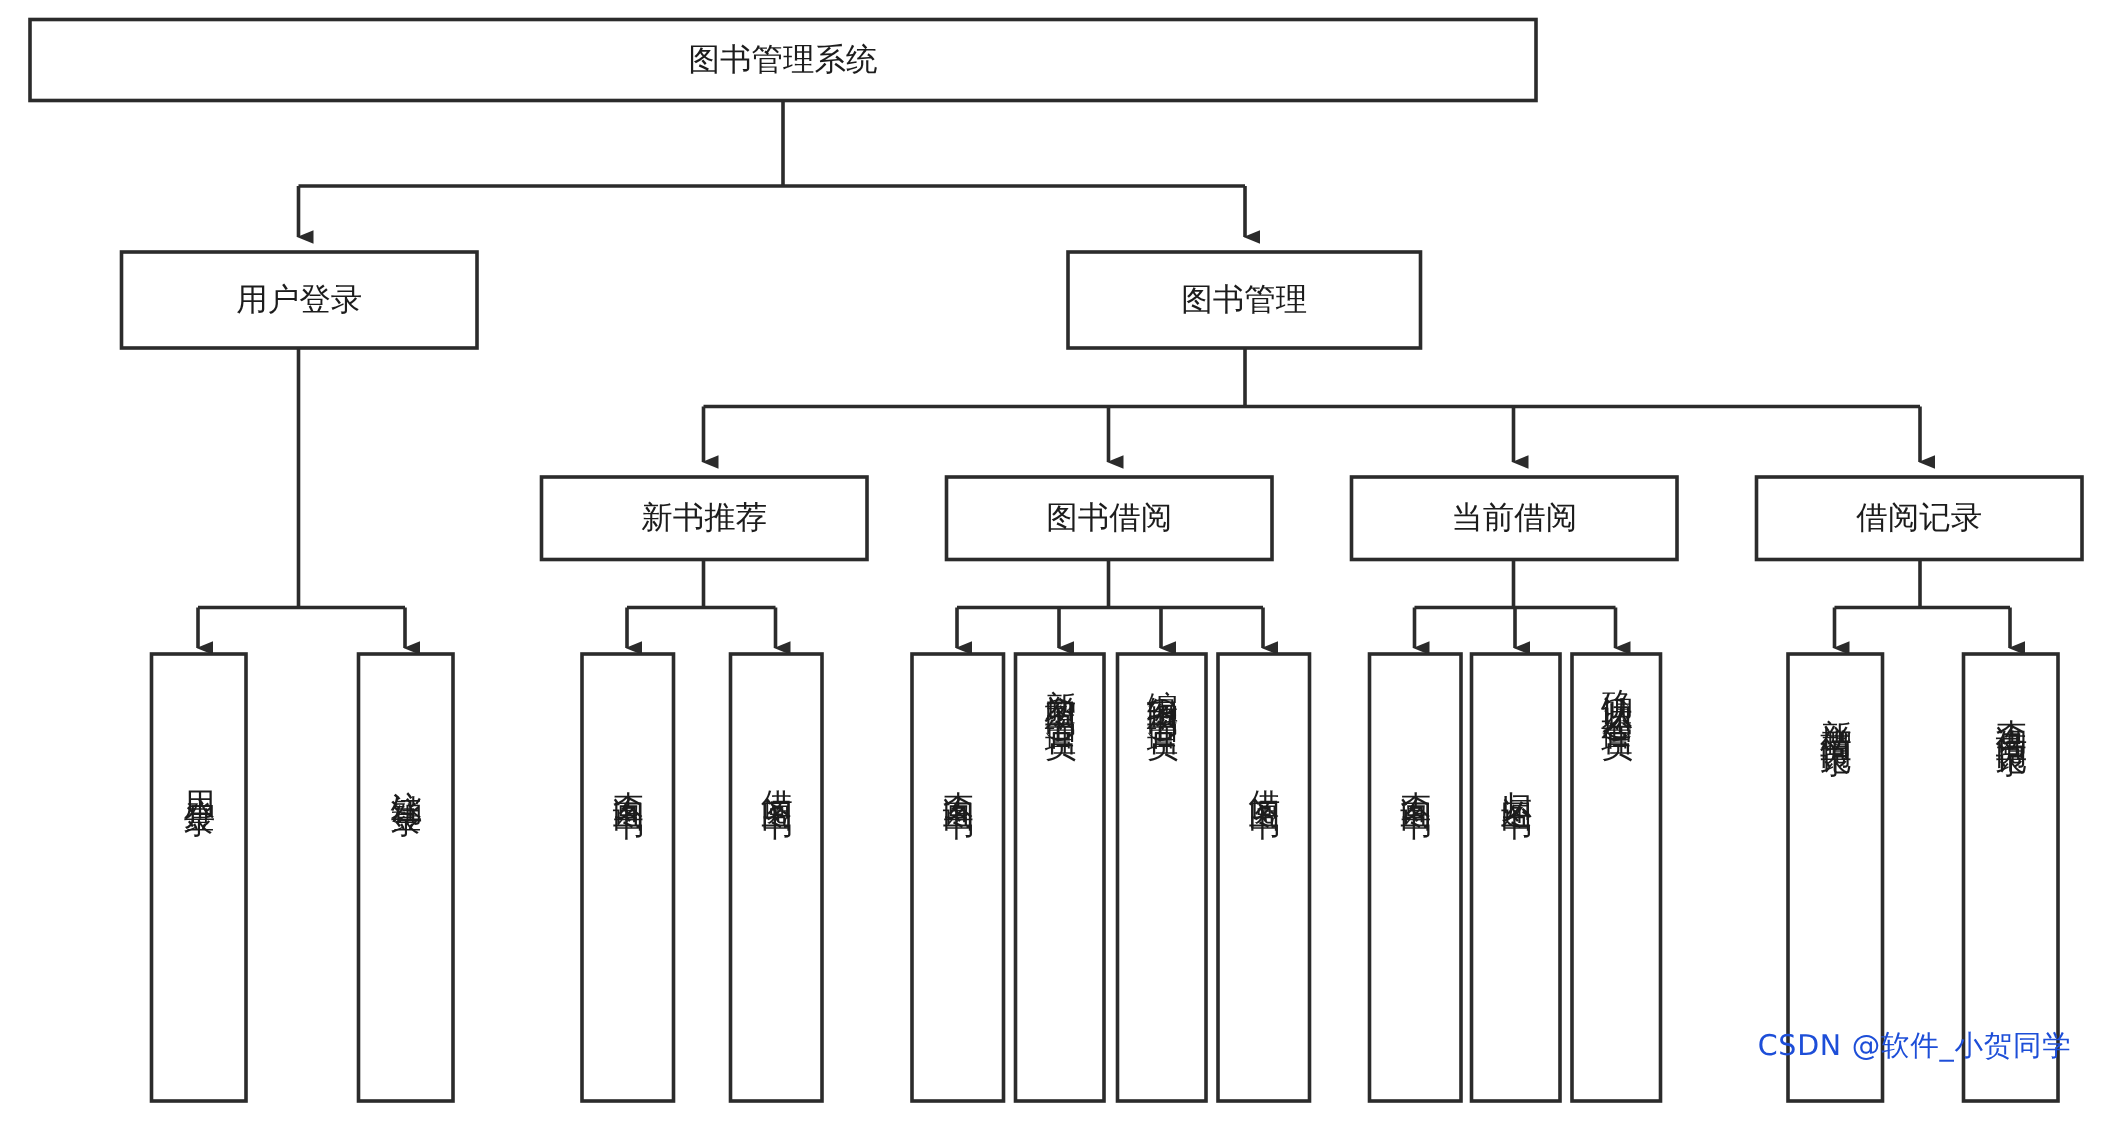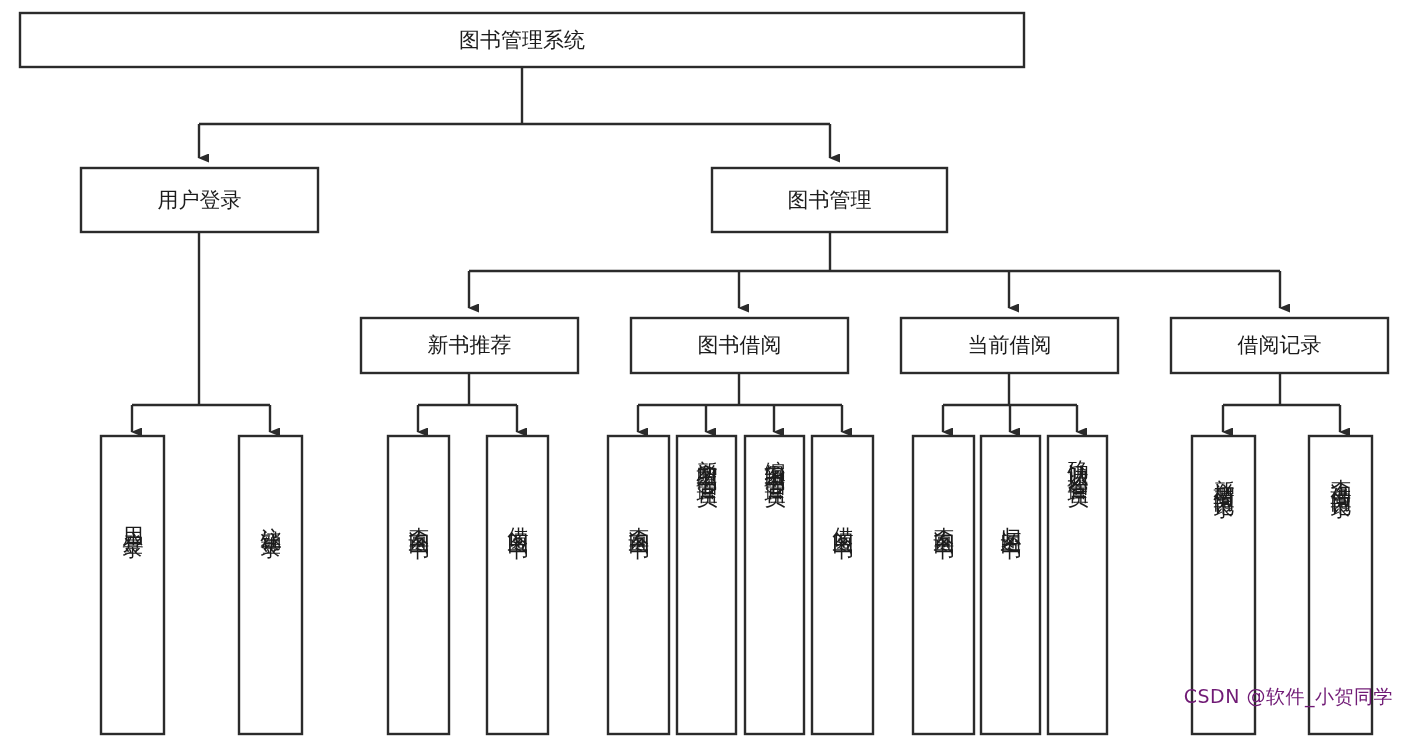--- a/index.html
+++ b/index.html
@@ -57,25 +57,25 @@
     letter-spacing: 4px;
     color: #1c1c1c;
     white-space: nowrap;
     text-align: center;
     transform: translateX(-50%);
     top: 0;
     pointer-events: none;
   }
   .watermark {
     position: absolute;
-    right: 12px;
+    right: 24px;
     bottom: 8px;
     font-family: "DejaVu Sans", "Liberation Sans", sans-serif;
     font-size: 19px;
-    color: #701a75;
+    color: #1d4ed8;
     letter-spacing: 0.5px;
     white-space: nowrap;
   }
 </style>
 </head>
 <body>
 
 <div id="diagram-root">
 
   <svg class="diagram-canvas" viewBox="0 0 1405 747" xmlns="http://www.w3.org/2000/svg">

